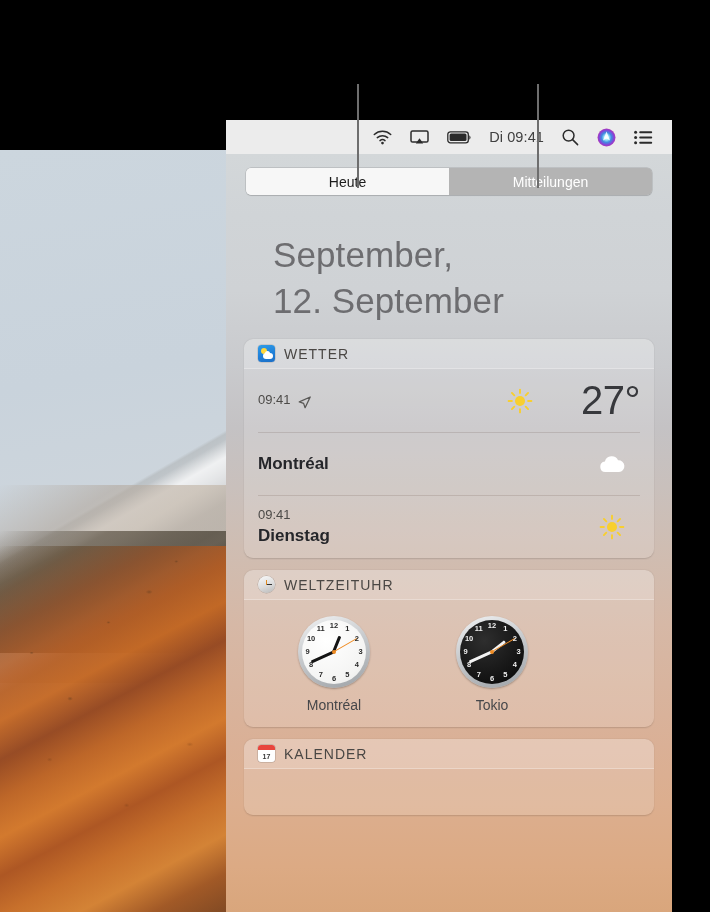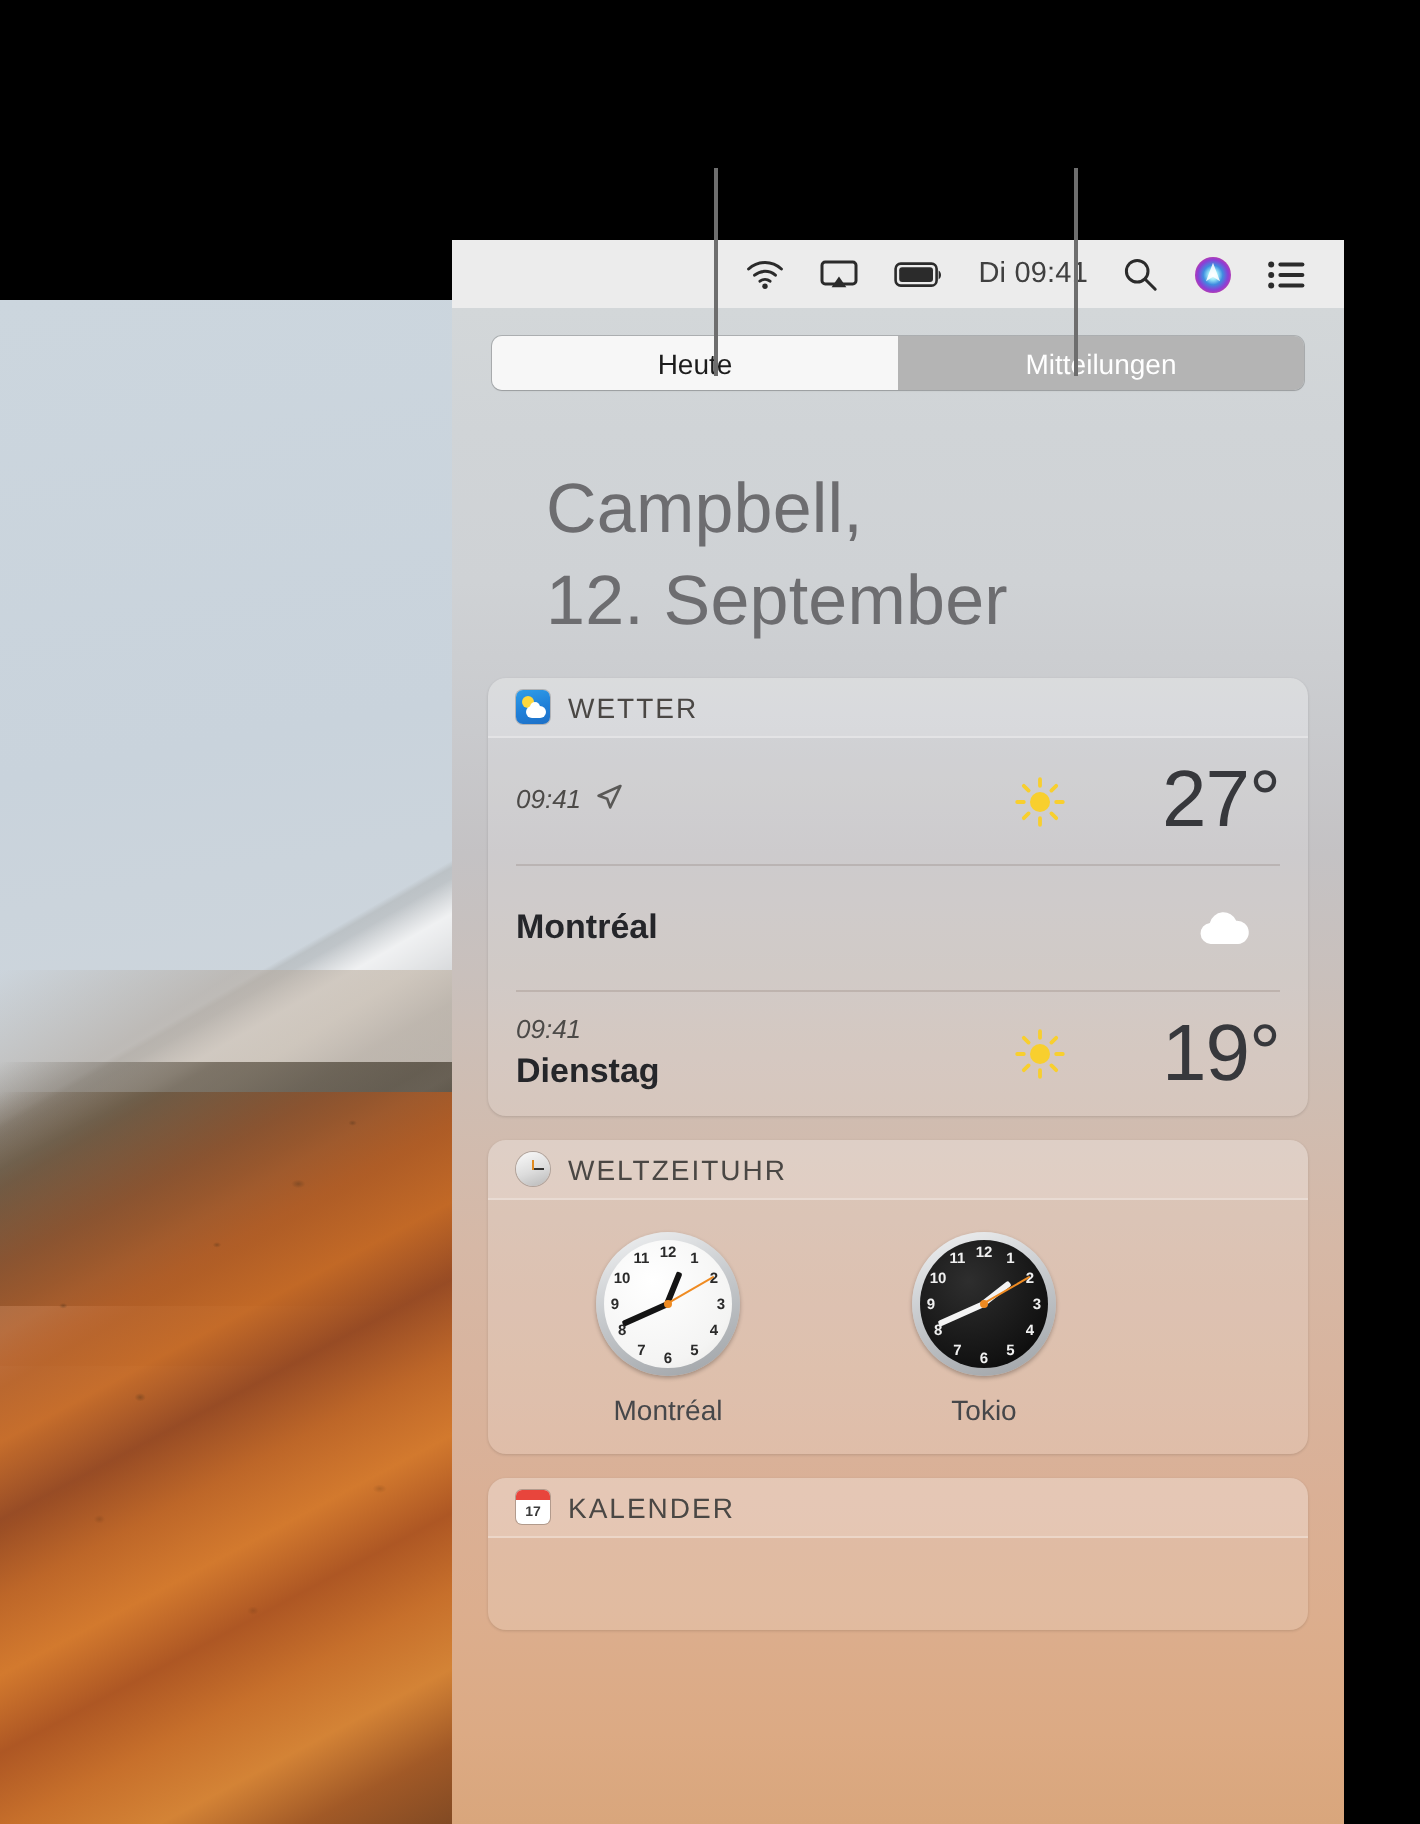--- a/index.html
+++ b/index.html
@@ -102,22 +102,22 @@
     background:rgba(255,255,255,.17);
     border-bottom:.5px solid rgba(255,255,255,.28); }
   .w-title { font-size:14px; font-weight:400; letter-spacing:1.0px; color:#4a4744; }
   .w-body { padding:0 14px; }
 
   
   .wrow { display:flex; align-items:center; height:63px;
     border-top:.5px solid rgba(120,100,90,.22); }
   .wrow:first-child { border-top:none; }
   .wrow-left { flex:1; }
-  .wrow-time { font-size:13px; color:#4c4a48; display:flex; align-items:flex-start; gap:7px;
-    line-height:1.25;font-style:italic; }
+  .wrow-time { font-size:13px; color:#4c4a48; display:flex; align-items:flex-end; gap:7px;
+    line-height:1.25; }
   .wrow-city { font-size:17px; font-weight:700; color:#25262a; line-height:1.3; margin-top:1px; }
   .wrow-icon { width:56px; display:flex; align-items:center; justify-content:center; }
   .wrow-temp { font-size:40px; font-weight:300; color:#37383c; letter-spacing:-.5px;
     min-width:92px; text-align:right; }
 
   
   .clocks { display:flex; padding:16px 0 14px 0; }
   .clockcell { width:136px; margin-left:22px; display:flex; flex-direction:column;
     align-items:center; gap:9px; }
   .clockface { position:relative; width:72px; height:72px; border-radius:50%; }
@@ -259,21 +259,21 @@
   <div id="nc">
 
     <div id="tabbar">
       <div class="tabs">
         <div class="tab active">Heute</div>
         <div class="tab inactive">Mitteilungen</div>
       </div>
     </div>
 
     <div id="dateblock">
-      <div class="dateline">Campbell,</div>
+      <div class="dateline">September,</div>
       <div class="dateline">12. September</div>
     </div>
 
     <div class="widget">
       <div class="w-head">
         <span class="ic-weather">
           <span class="sun"></span>
             <span class="cld"></span>
         </span>
         <span class="w-title">WETTER</span>
@@ -321,21 +321,20 @@
           </div>
           <div class="wrow-icon">
             <svg width="26" height="26" viewBox="0 0 26 26">
               <g stroke="#f8cf2e" stroke-width="1.9" stroke-linecap="round">
                 <path d="M13 1.6v3.3M13 21.1v3.3M1.6 13h3.3M21.1 13h3.3"></path>
                 <path d="M4.9 4.9l2.4 2.4M18.7 18.7l2.4 2.4M21.1 4.9l-2.4 2.4M7.3 18.7l-2.4 2.4"></path>
               </g>
               <circle cx="13" cy="13" r="5" fill="#f8cf2e"></circle>
             </svg>
           </div>
-          <div class="wrow-temp">19°</div>
         </div>
 
       </div>
     </div>
 
     <div class="widget">
       <div class="w-head">
         <span class="ic-clock"></span>
         <span class="w-title">WELTZEITUHR</span>
       </div>

